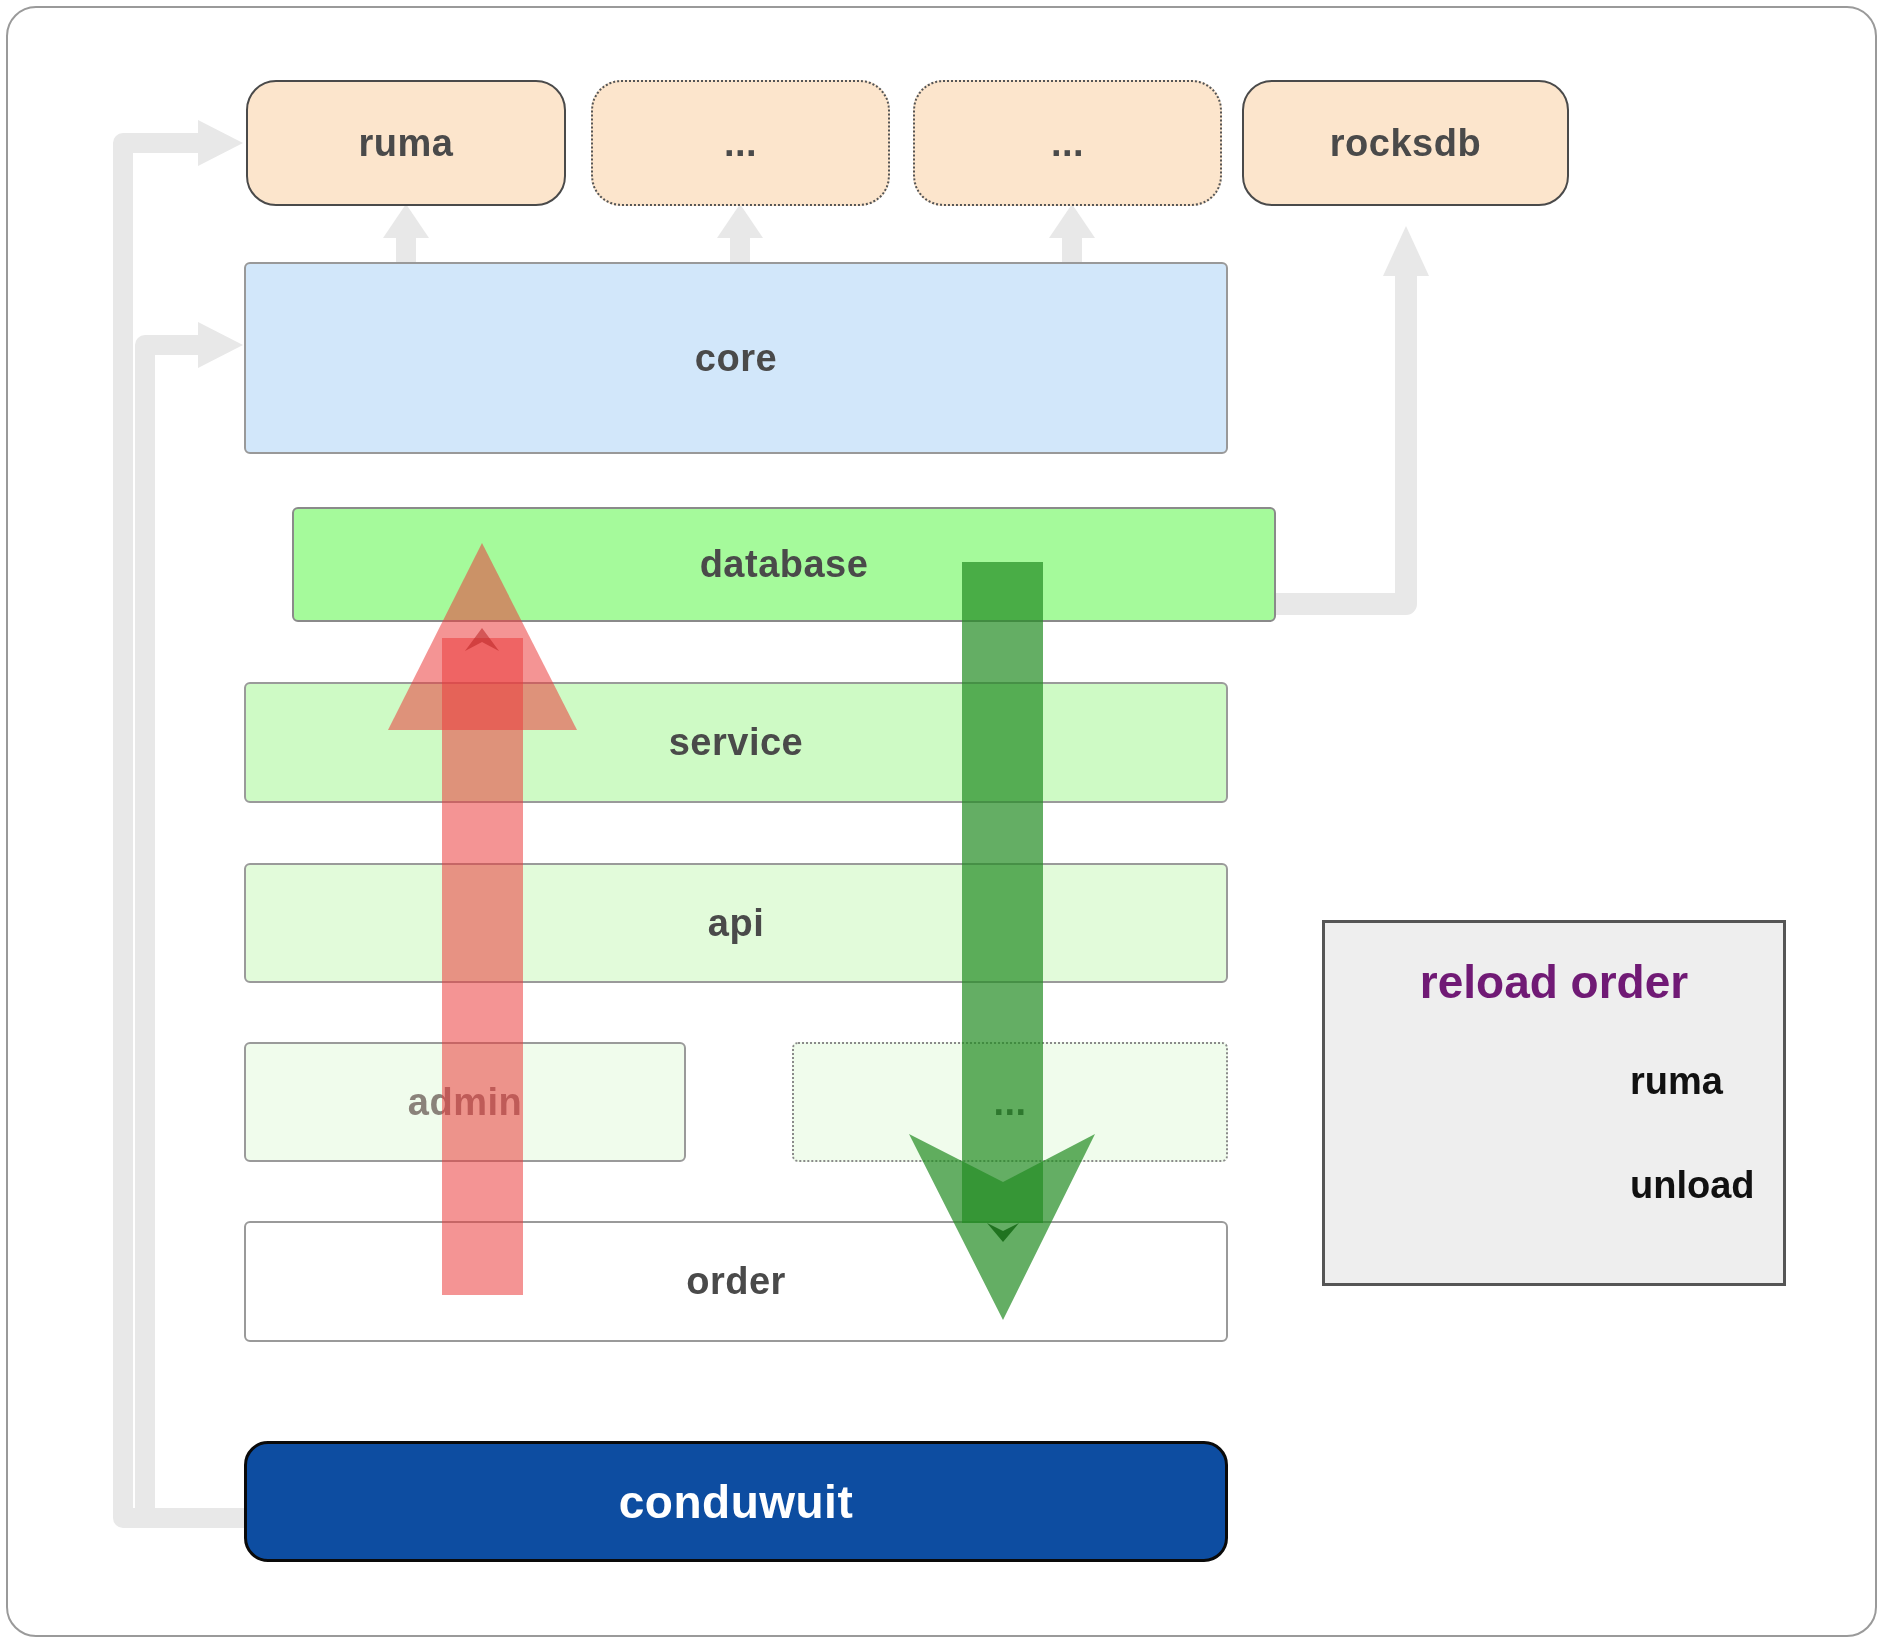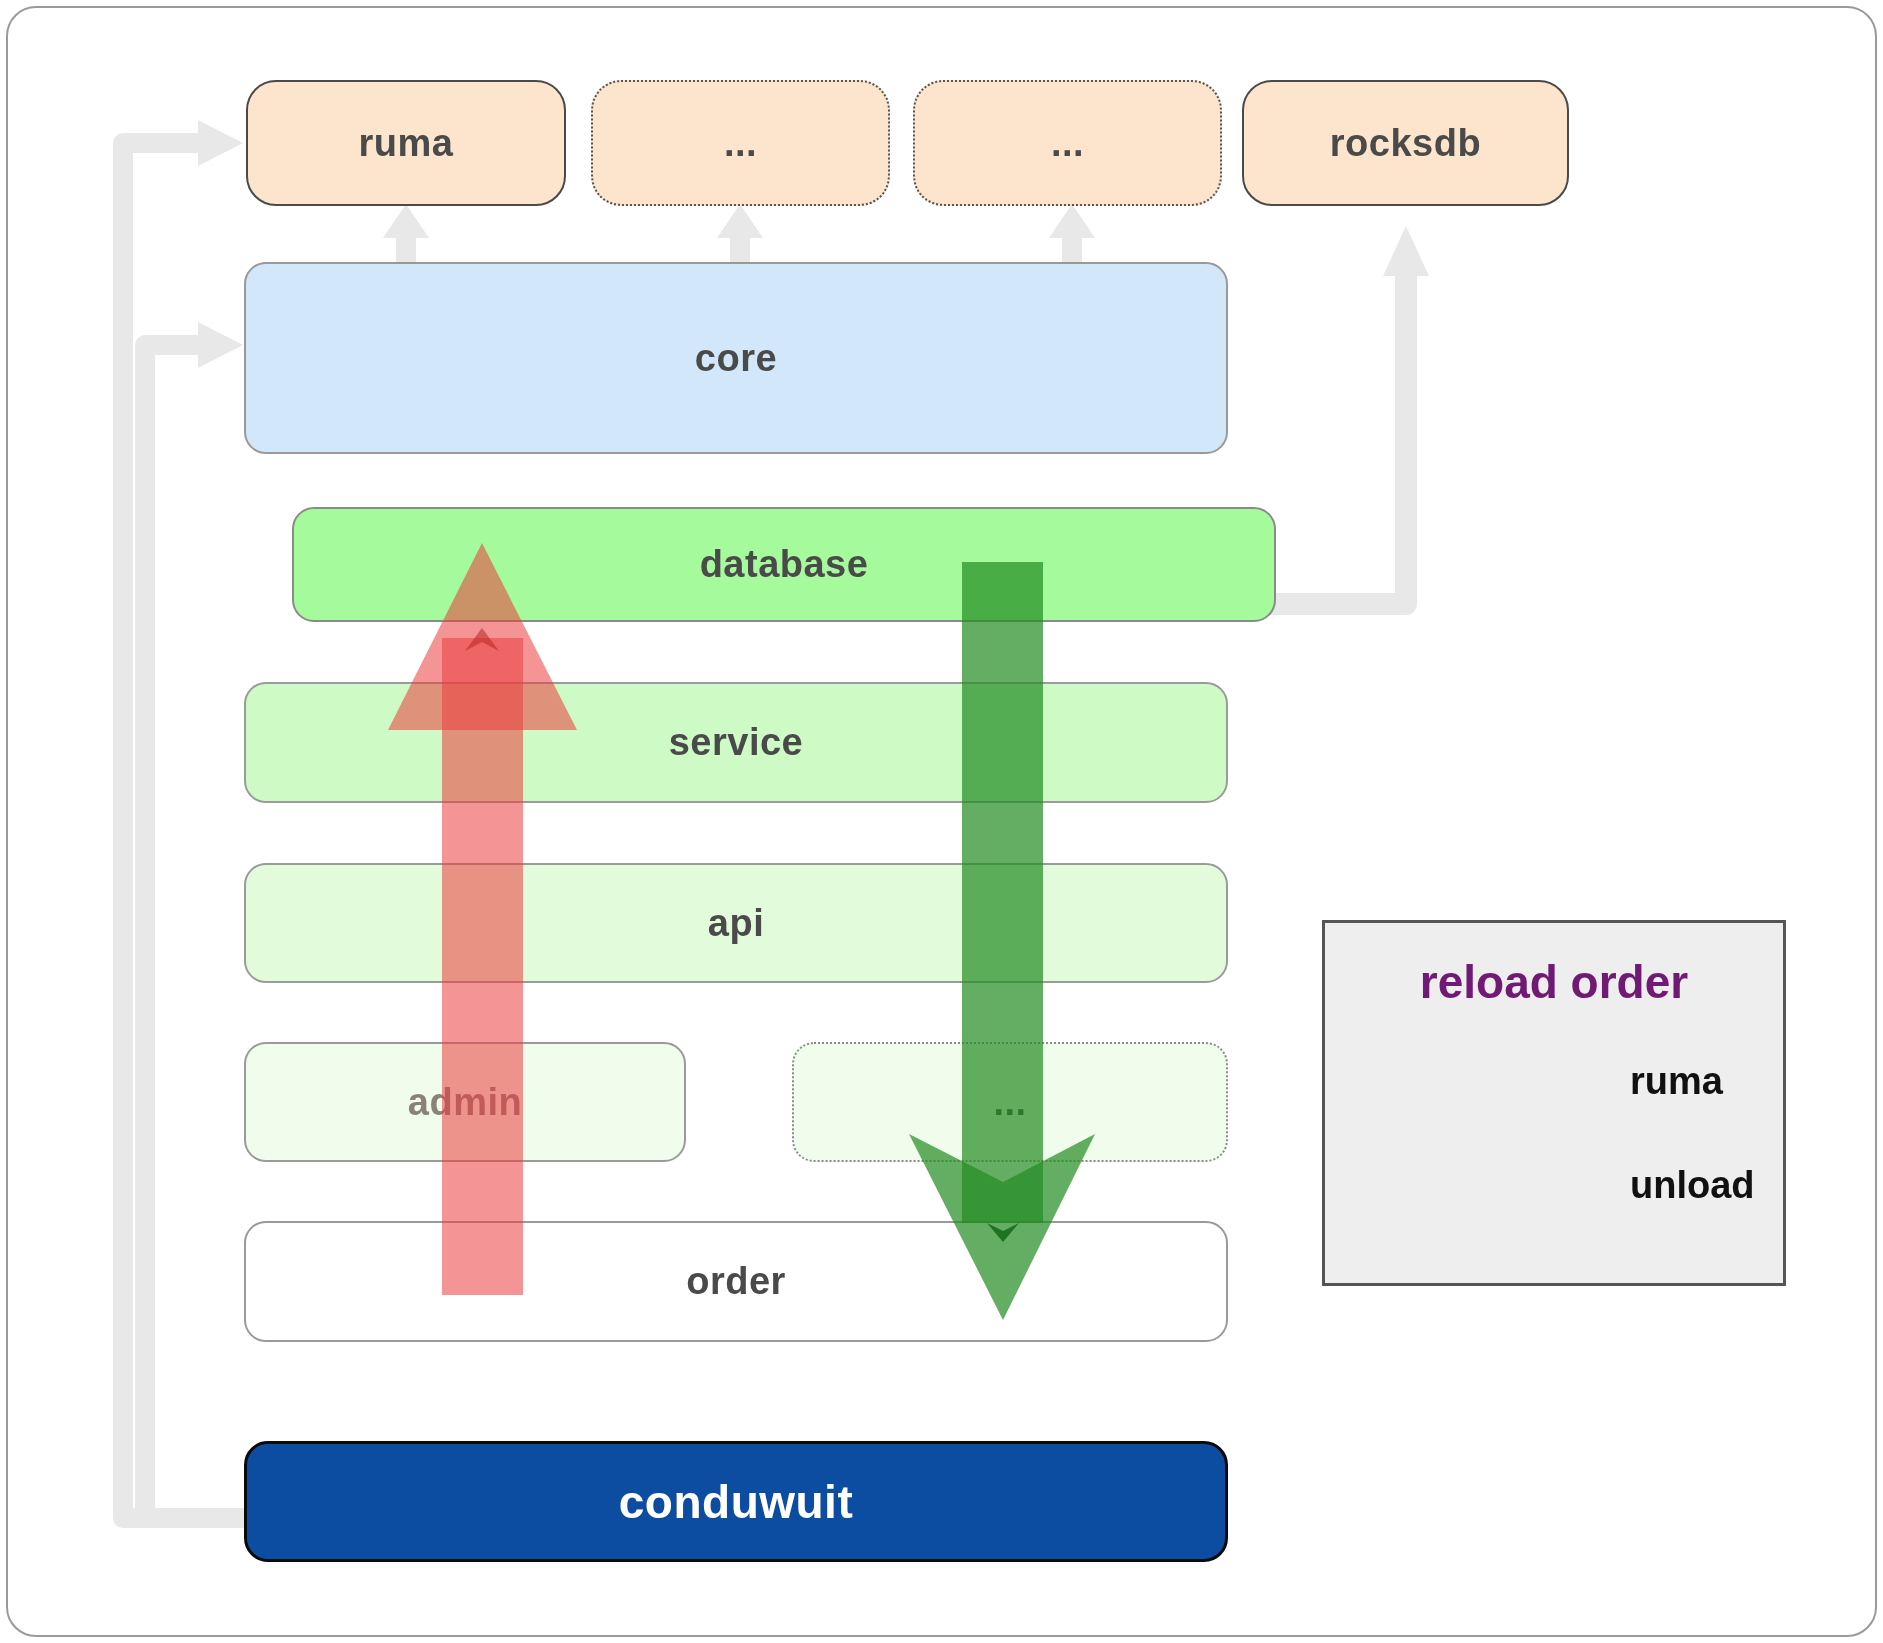--- a/index.html
+++ b/index.html
@@ -12,21 +12,21 @@
     border:2px solid #9a9a9a;border-radius:30px;background:#ffffff;
   }
   svg.layer{position:absolute;left:0;top:0;width:1883px;height:1643px;}
   .z0{z-index:1;}  
   .z2{z-index:3;}  
   .box{
     position:absolute;z-index:2;display:flex;align-items:center;justify-content:center;
     font-size:38px;font-weight:600;color:#4a4a4a;letter-spacing:0.5px;
     box-sizing:border-box;background:#ffffff;
   }
-  .r22{border-radius:22px;text-align:center;}
+  .r22{border-radius:6px;text-align:center;}
   .r18{border-radius:30px;}
   .peach{background:#fce5cc;border:2px solid #4a4a4a;}
   .peach-dotted{background:#fce5cc;border:2px dotted #555555;}
   .core{background:#d2e7fa;border:2px solid #999999;}
   .database{background:#a5fa9b;border:2px solid #8a8a8a;}
   .service{background:#cefac5;border:2px solid #9a9a9a;}
   .api{background:#e2fbda;border:2px solid #9a9a9a;}
   .admin{background:#f0fcec;border:2px solid #9a9a9a;color:#8a827a;}
   .admin-dotted{background:#f0fcec;border:2px dotted #8a8a8a;}
   .router{background:#ffffff;border:2px solid #9a9a9a;}

